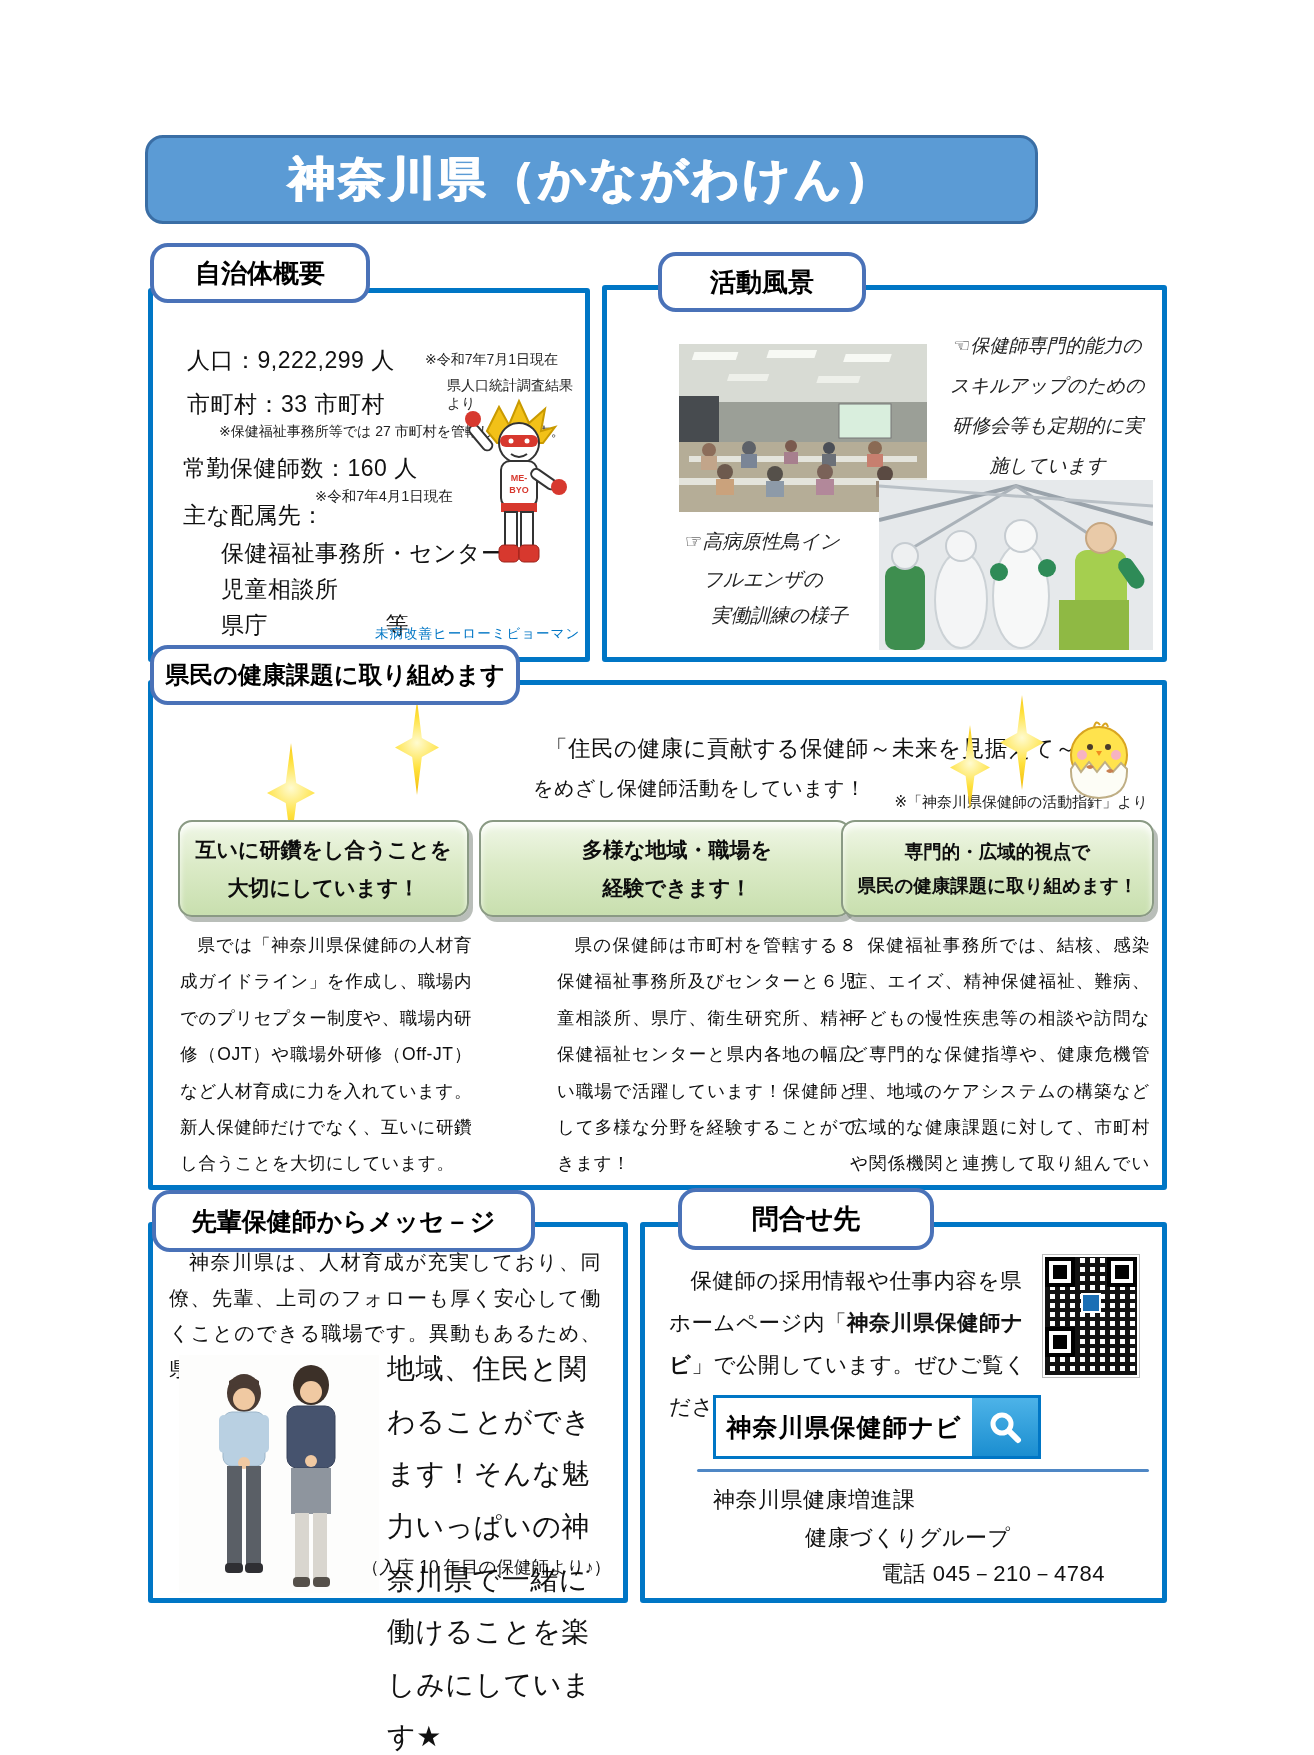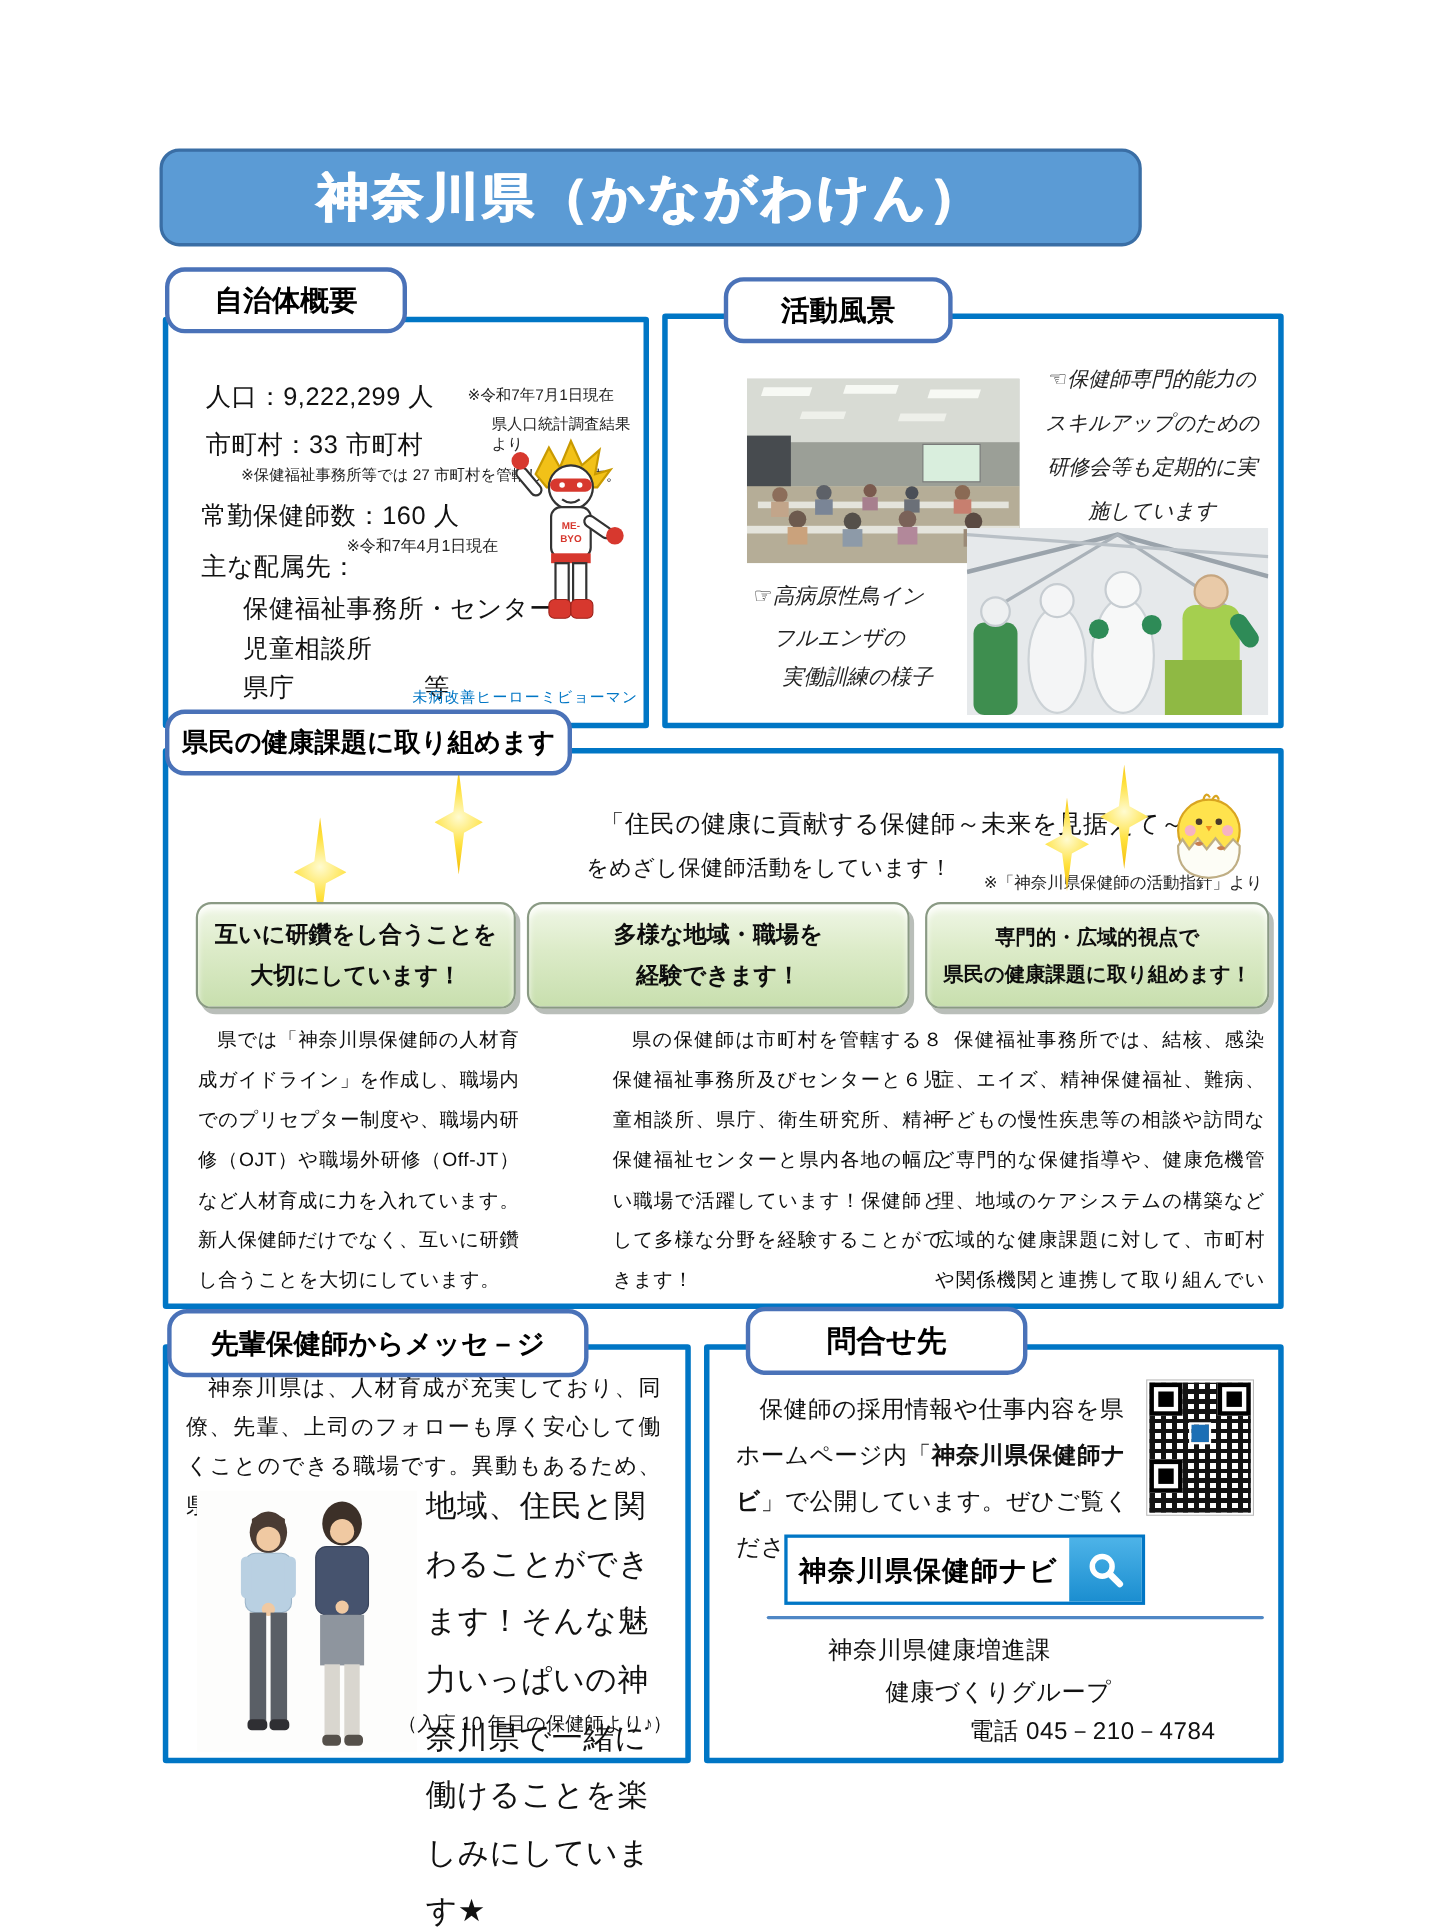--- a/index.html
+++ b/index.html
@@ -195,21 +195,21 @@
       <path d="M36,34 L42,34 L39,39 Z" fill="#f08c1e"></path>
       <path d="M26,50 q4,-4 8,0 q-4,4 -8,0" fill="#c87f4f"></path>
       <path d="M46,54 q4,-4 8,0 q-4,4 -8,0" fill="#c87f4f"></path>
       <path d="M34,10 q2,-8 6,-2 M42,10 q4,-7 6,0" stroke="#d9a520" stroke-width="2" fill="none"></path>
     </svg>
 
     <div class="abs card" style="left:25px;top:135px;width:287px;height:93px;">
       <div>互いに研鑽をし合うことを</div>
       <div>大切にしています！</div>
     </div>
-    <div class="abs card" style="left:326px;top:135px;width:344px;height:93px;">
+    <div class="abs card" style="left:326px;top:135px;width:344px;height:93px;padding-left:24px;">
       <div>多様な地域・職場を</div>
       <div>経験できます！</div>
     </div>
     <div class="abs card small" style="left:688px;top:135px;width:309px;height:93px;">
       <div>専門的・広域的視点で</div>
       <div>県民の健康課題に取り組めます！</div>
     </div>
 
     <div class="abs col" style="left:27px;top:242px;width:292px;">県では「神奈川県保健師の人材育成ガイドライン」を作成し、職場内でのプリセプター制度や、職場内研修（OJT）や職場外研修（Off-JT）など人材育成に力を入れています。新人保健師だけでなく、互いに研鑽し合うことを大切にしています。</div>
     <div class="abs col" style="left:404px;top:242px;width:300px;">県の保健師は市町村を管轄する８保健福祉事務所及びセンターと６児童相談所、県庁、衛生研究所、精神保健福祉センターと県内各地の幅広い職場で活躍しています！保健師として多様な分野を経験することができます！</div>
@@ -269,18 +269,18 @@
       <div class="label">神奈川県保健師ナビ</div>
       <div class="btn">
         <svg width="34" height="34" viewBox="0 0 34 34">
           <circle cx="14" cy="14" r="9" fill="none" stroke="#fff" stroke-width="5"></circle>
           <line x1="21" y1="21" x2="30" y2="30" stroke="#fff" stroke-width="6" stroke-linecap="round"></line>
         </svg>
       </div>
     </div>
     <div class="abs" style="left:52px;top:242px;width:452px;height:3px;background:#4f87c5;border-radius:2px;"></div>
 
-    <div class="abs jp" style="left:68px;top:258px;font-size:22px;margin-left:40px;">神奈川県健康増進課</div>
+    <div class="abs jp" style="left:68px;top:258px;font-size:22px;">神奈川県健康増進課</div>
     <div class="abs jp" style="left:160px;top:296px;font-size:22px;">健康づくりグループ</div>
     <div class="abs jp" style="left:160px;top:332px;width:300px;text-align:right;font-size:22px;">電話 045－210－4784</div>
   </div>
 
 </div>
 
 </body></html>

